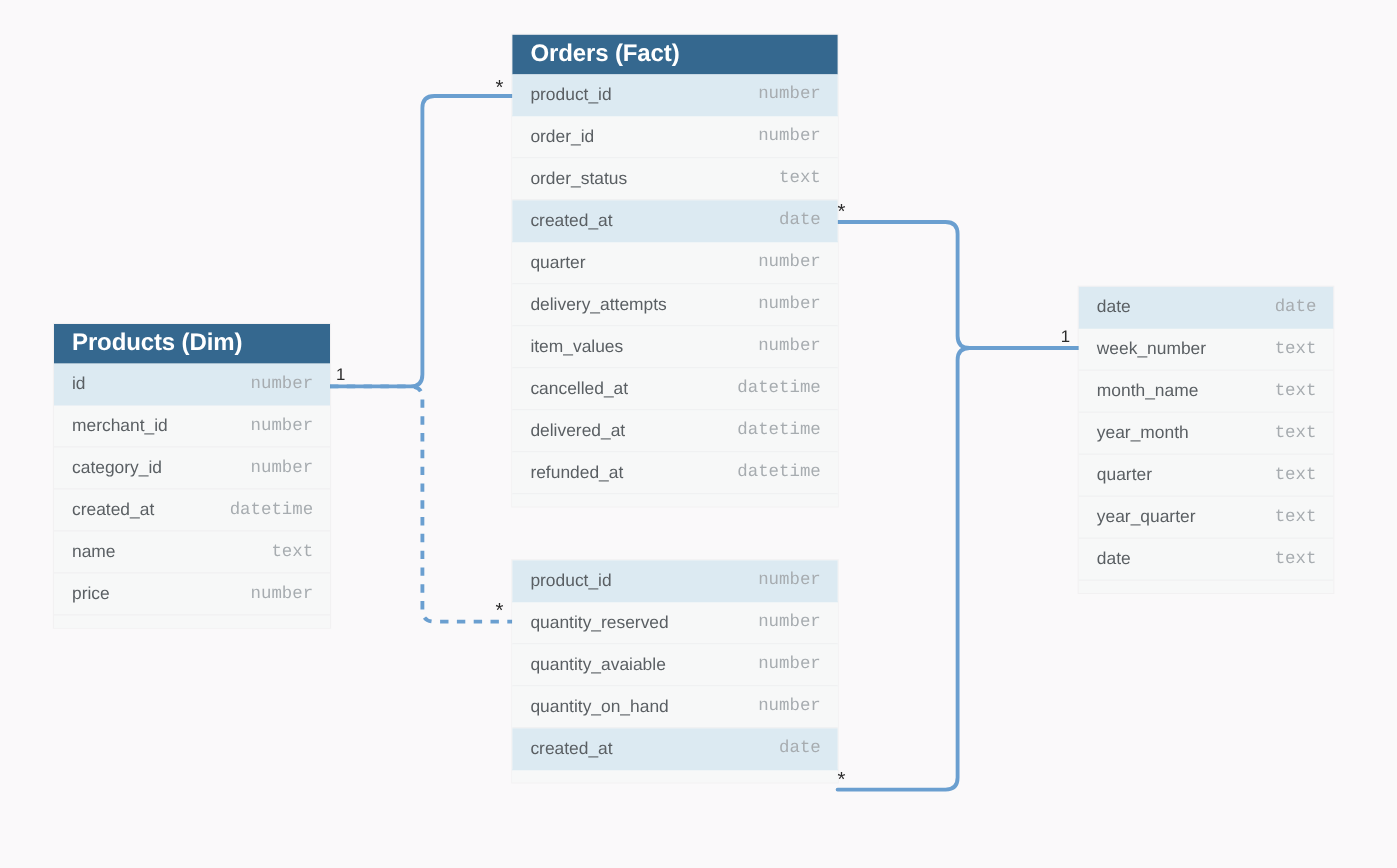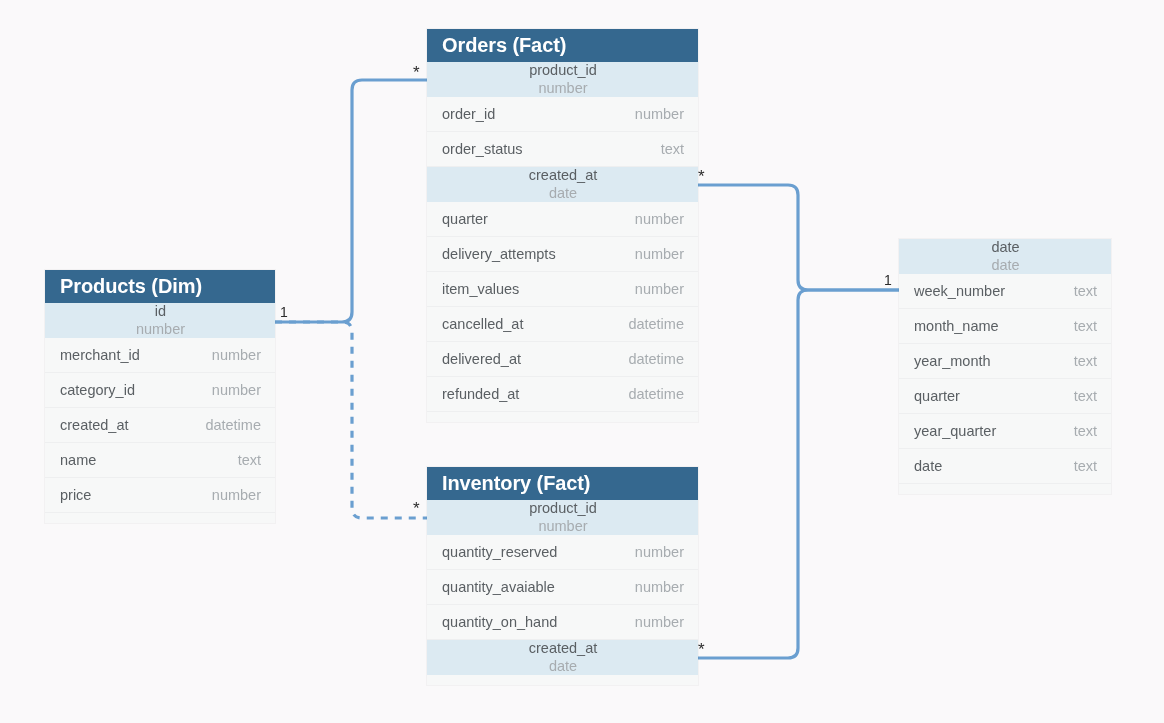--- a/index.html
+++ b/index.html
@@ -71,29 +71,29 @@
     box-sizing: border-box;
     background: #f7f8f8;
     border-bottom: 1px solid #eeeff0;
   }
   .row:last-child {
     border-bottom: none;
   }
   .row.hl {
     background: #dceaf2;
     border-bottom-color: #dceaf2;
-    flex-direction: column;
   }
   .field-name {
     font-size: 14.5px;
     color: #5a5f63;
   }
   .field-type {
     font-size: 14.5px;
     color: #a7acb0;
+    font-family: Liberation Mono, monospace;
   }
   .card-pad {
     height: 10px;
     background: #f7f8f8;
   }
   .cardinality {
     position: absolute;
     font-size: 14px;
     color: #2b2b2b;
     font-family: "Liberation Sans", sans-serif;
@@ -187,21 +187,20 @@
           <span class="field-name">delivered_at</span>
           <span class="field-type">datetime</span>
         </div>
         <div class="row">
           <span class="field-name">refunded_at</span>
           <span class="field-type">datetime</span>
         </div>
         <div class="card-pad"></div>
       </div>
       <div class="card" style="left: 427px; top: 467px; width: 271px;">
-        <div class="card-header">Inventory (Fact)</div>
         <div class="row hl">
           <span class="field-name">product_id</span>
           <span class="field-type">number</span>
         </div>
         <div class="row">
           <span class="field-name">quantity_reserved</span>
           <span class="field-type">number</span>
         </div>
         <div class="row">
           <span class="field-name">quantity_avaiable</span>

